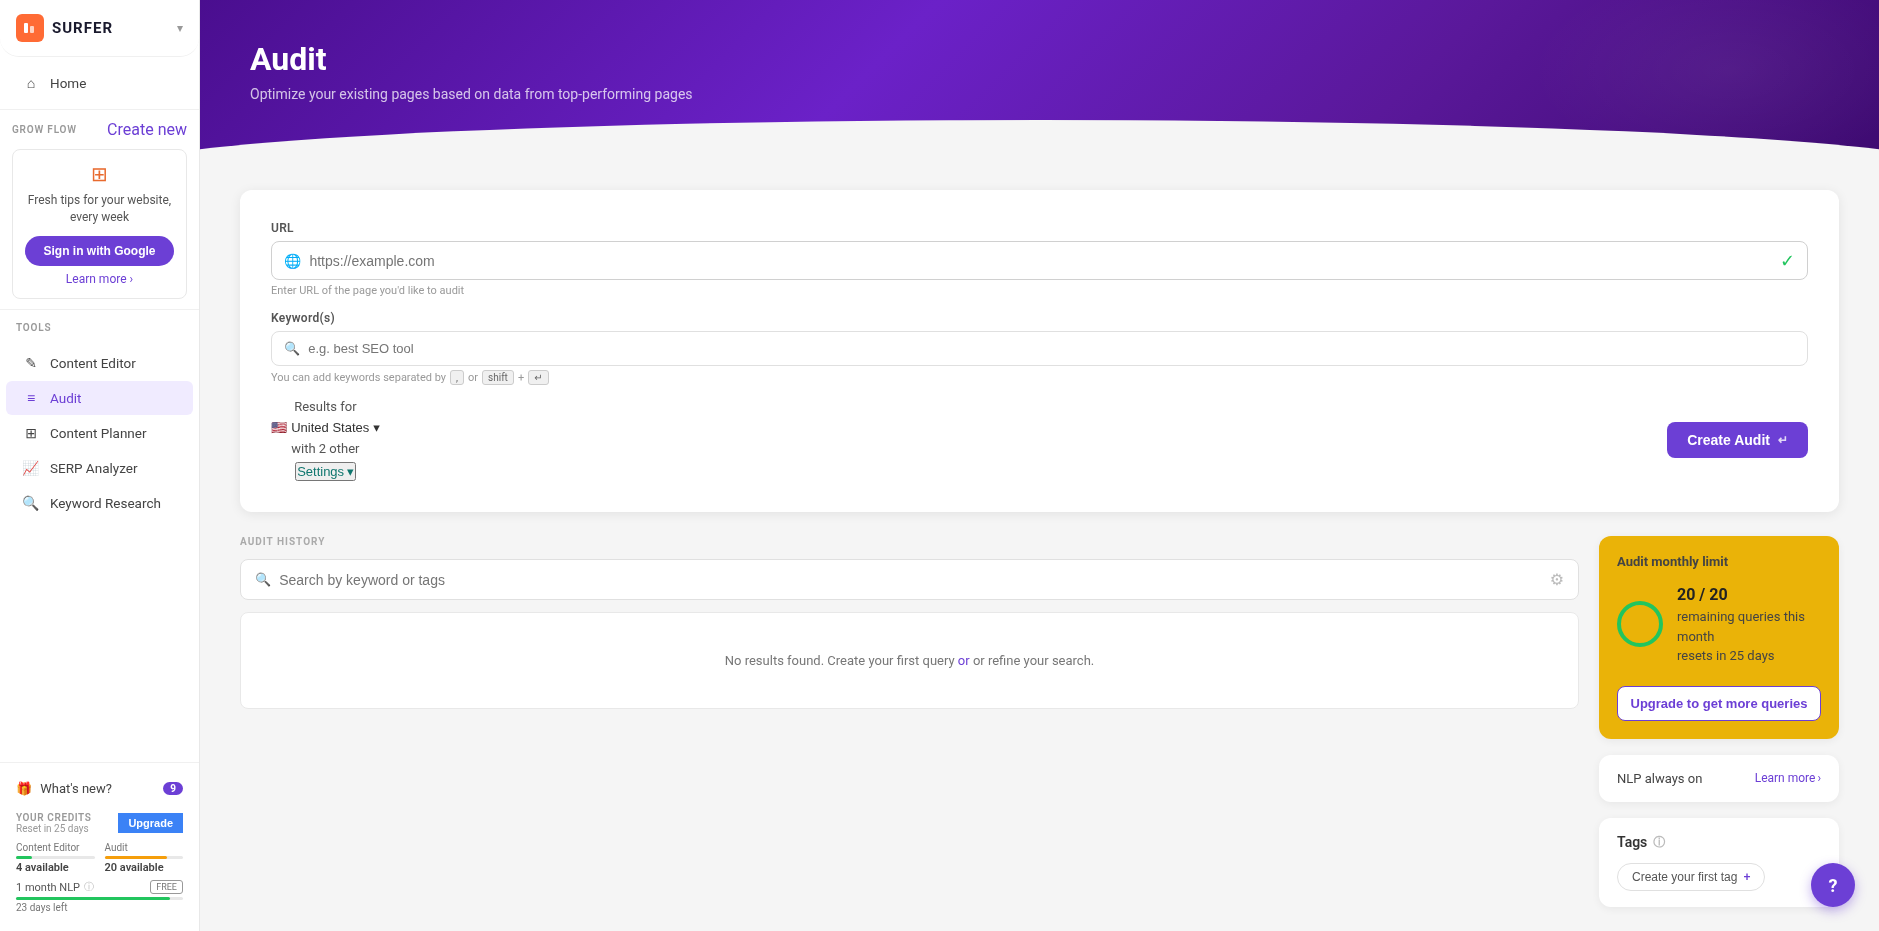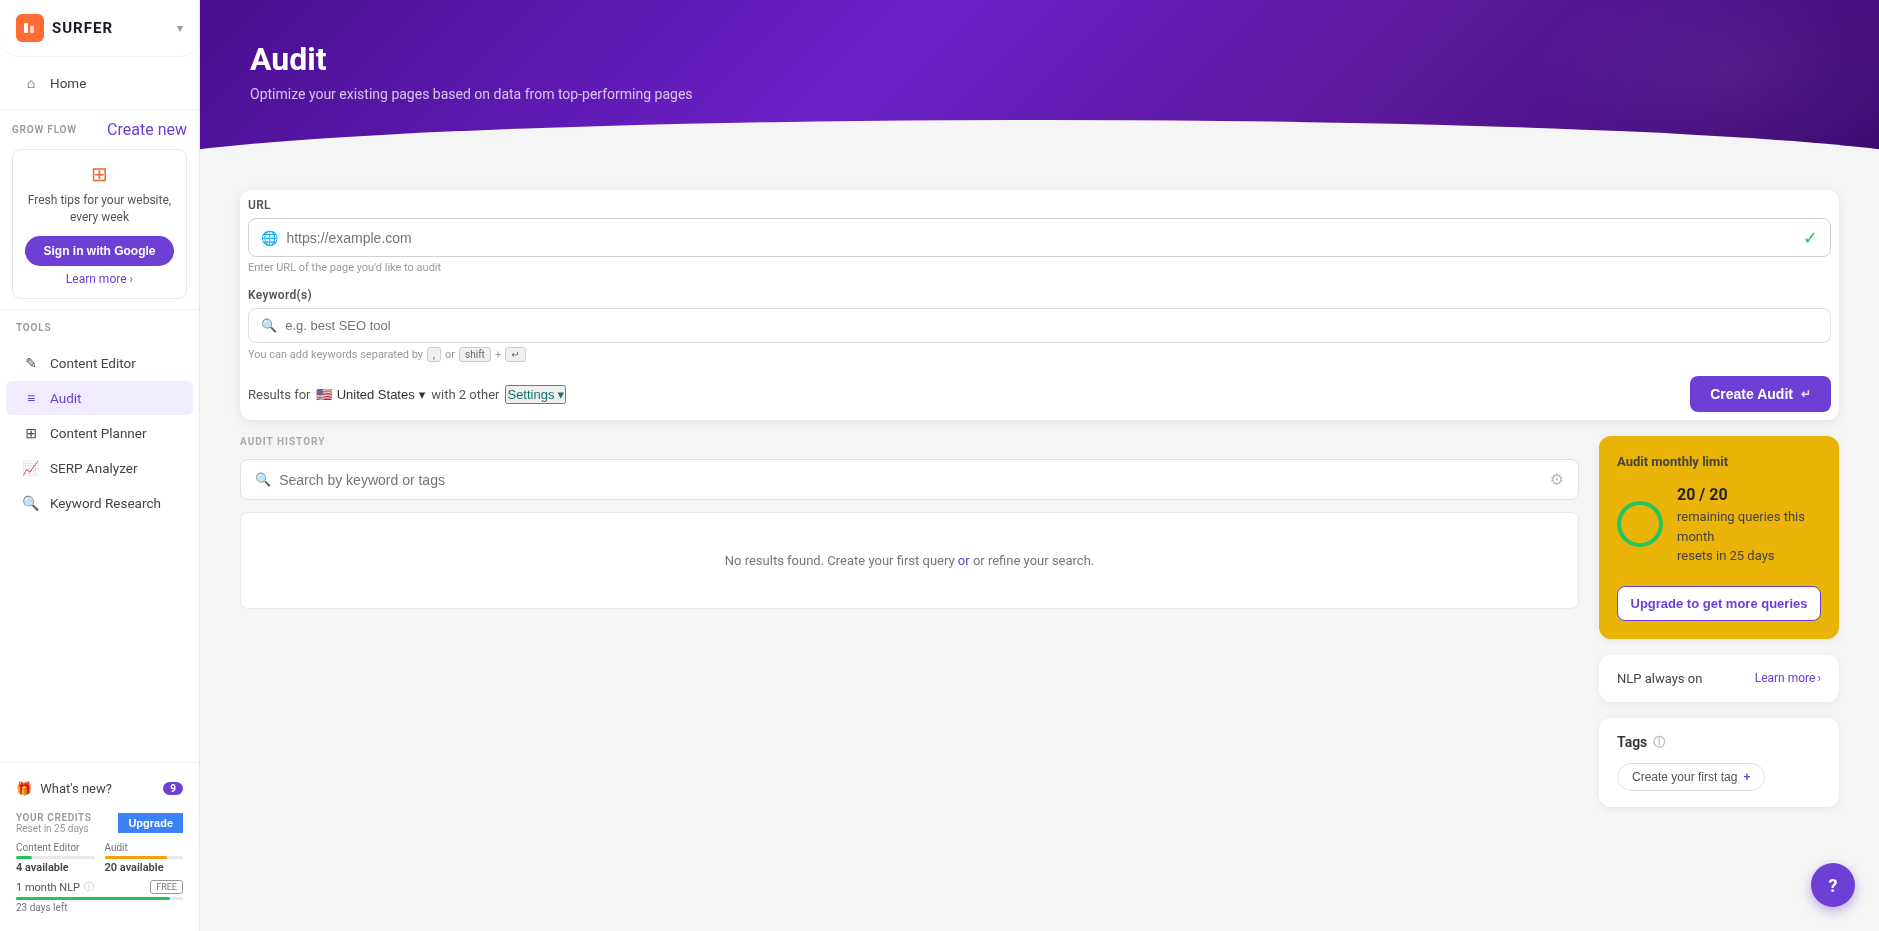--- a/index.html
+++ b/index.html
@@ -199,23 +199,23 @@
 
     .content-area {
       padding: 20px 40px 40px;
       flex: 1;
     }
 
     
     .audit-card {
       background: white;
       border-radius: 12px;
-      padding: 8px;
+      padding: 31px;
       box-shadow: 0 2px 12px rgba(0,0,0,0.08);
-      margin-bottom: 16px;
+      margin-bottom: 24px;
     }
     .form-label { font-size: 12px; font-weight: 600; color: #555; margin-bottom: 6px; letter-spacing: 0.3px; }
     .url-input-row {
       display: flex;
       align-items: center;
       border: 1.5px solid #d0d0d0;
       border-radius: 8px;
       padding: 8px 12px;
       gap: 8px;
       margin-bottom: 4px;
@@ -258,21 +258,21 @@
       padding: 1px 5px;
       font-size: 10px;
       color: #666;
     }
 
     .form-footer {
       display: flex;
       align-items: center;
       justify-content: space-between;
     }
-    .results-for { font-size: 13px; color: #555; display: flex; align-items: center; gap: 6px; }
+    .results-for { font-size: 13px; color: #555; display: flex; align-items: center; gap: 6px; flex-direction: column; }
     .country-select {
       display: flex;
       align-items: center;
       gap: 4px;
       background: none;
       border: none;
       font-size: 13px;
       color: #333;
       font-weight: 500;
       cursor: pointer;

